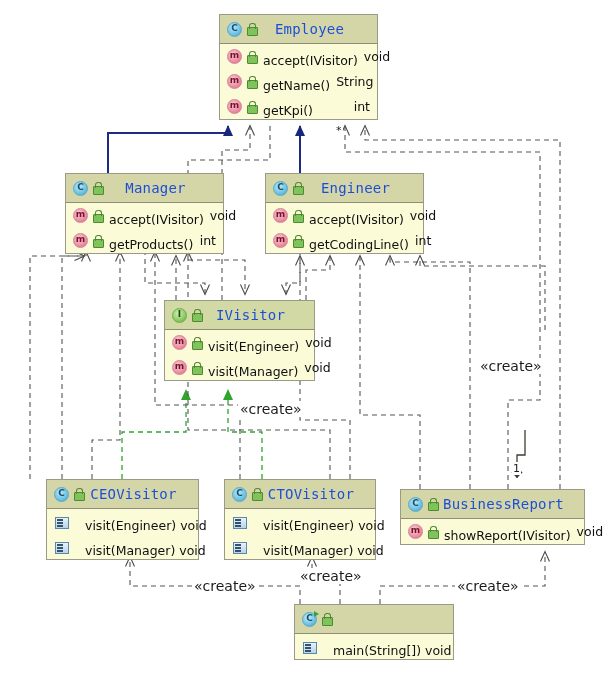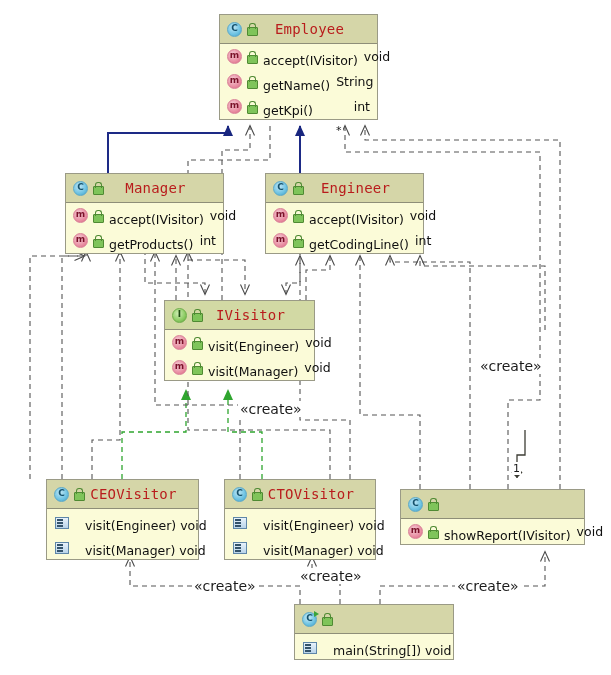--- a/index.html
+++ b/index.html
@@ -8,21 +8,21 @@
   #canvas{position:absolute;left:0;top:0;width:611px;height:675px;}
   svg.wires{position:absolute;left:0;top:0;width:611px;height:675px;pointer-events:none;}
 
   .uml-class{position:absolute;box-sizing:border-box;
        border:1px solid #9a9a86;background:#fbfbd8;}
   .uml-header{display:flex;align-items:center;height:29px;
        background:#d5d6a8;border-bottom:1px solid #8e8e78;
        padding-left:6px;box-sizing:border-box;}
   .uml-header.iface{background:#d2d9a4;}
   .uml-name{font-family:"DejaVu Sans Mono","Liberation Mono",monospace;
-       font-size:14px;color:#b91c1c;letter-spacing:.2px;
+       font-size:14px;color:#1d4ed8;letter-spacing:.2px;
        flex:1;text-align:center;padding-right:16px;white-space:nowrap;}
   .uml-members{padding:0;}
   .uml-row{display:flex;align-items:center;height:25px;
        padding-left:6px;padding-right:7px;box-sizing:border-box;
        font-size:12.5px;color:#101010;}
   .uml-row .sig{flex:1;padding-left:5px;white-space:nowrap;margin-top:8px;}
   .uml-row .ret{padding-left:6px;white-space:nowrap;}
   .uml-row.center .sig{text-align:center;padding-left:16px;}
 
   
@@ -267,20 +267,21 @@
         <span class="ic ic-override"></span>
         <span class="sig">visit(Manager) void</span>
       </div>
     </div>
   </div>
 
   <div class="uml-class" style="left:400px;top:489px;width:185px;">
     <div class="uml-header">
       <span class="ic ic-class">C</span>
       <span class="ic ic-lock"></span>
+      <span class="uml-name">BusinessReport</span>
     </div>
     <div class="uml-members">
       <div class="uml-row">
         <span class="ic ic-method">m</span>
         <span class="ic ic-lock"></span>
         <span class="sig">showReport(IVisitor)</span>
         <span class="ret">void</span>
       </div>
     </div>
   </div>

